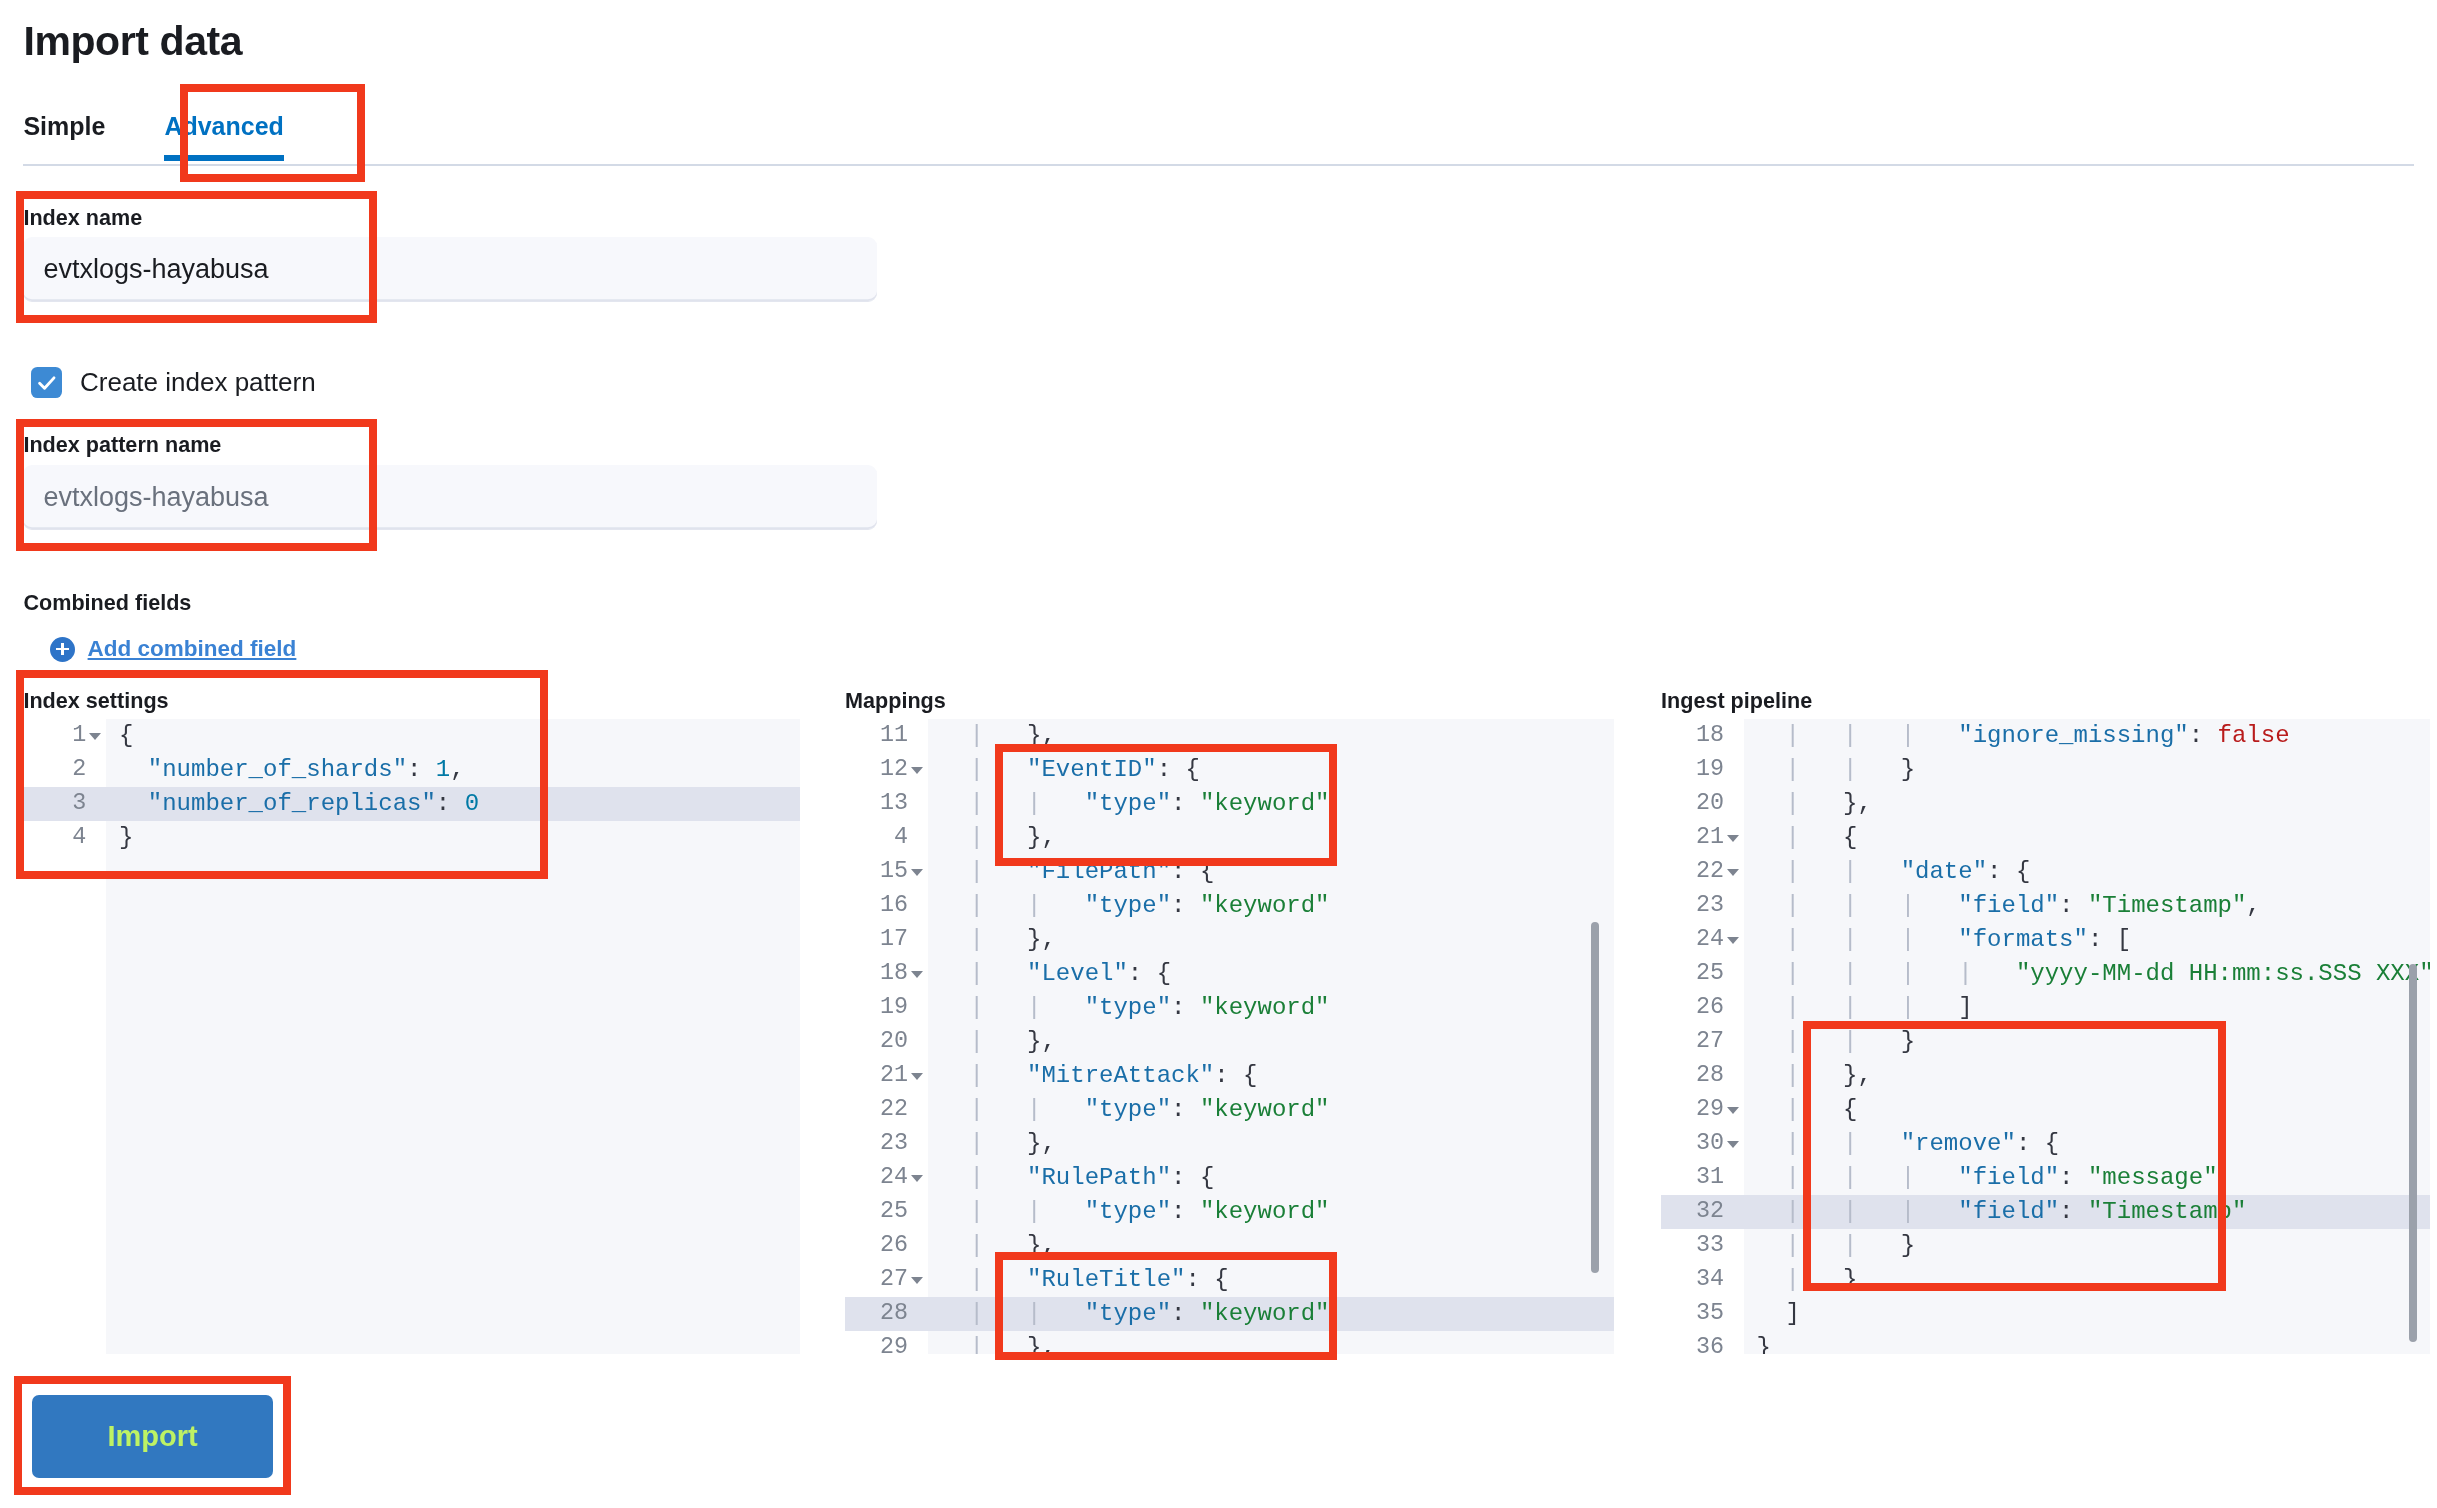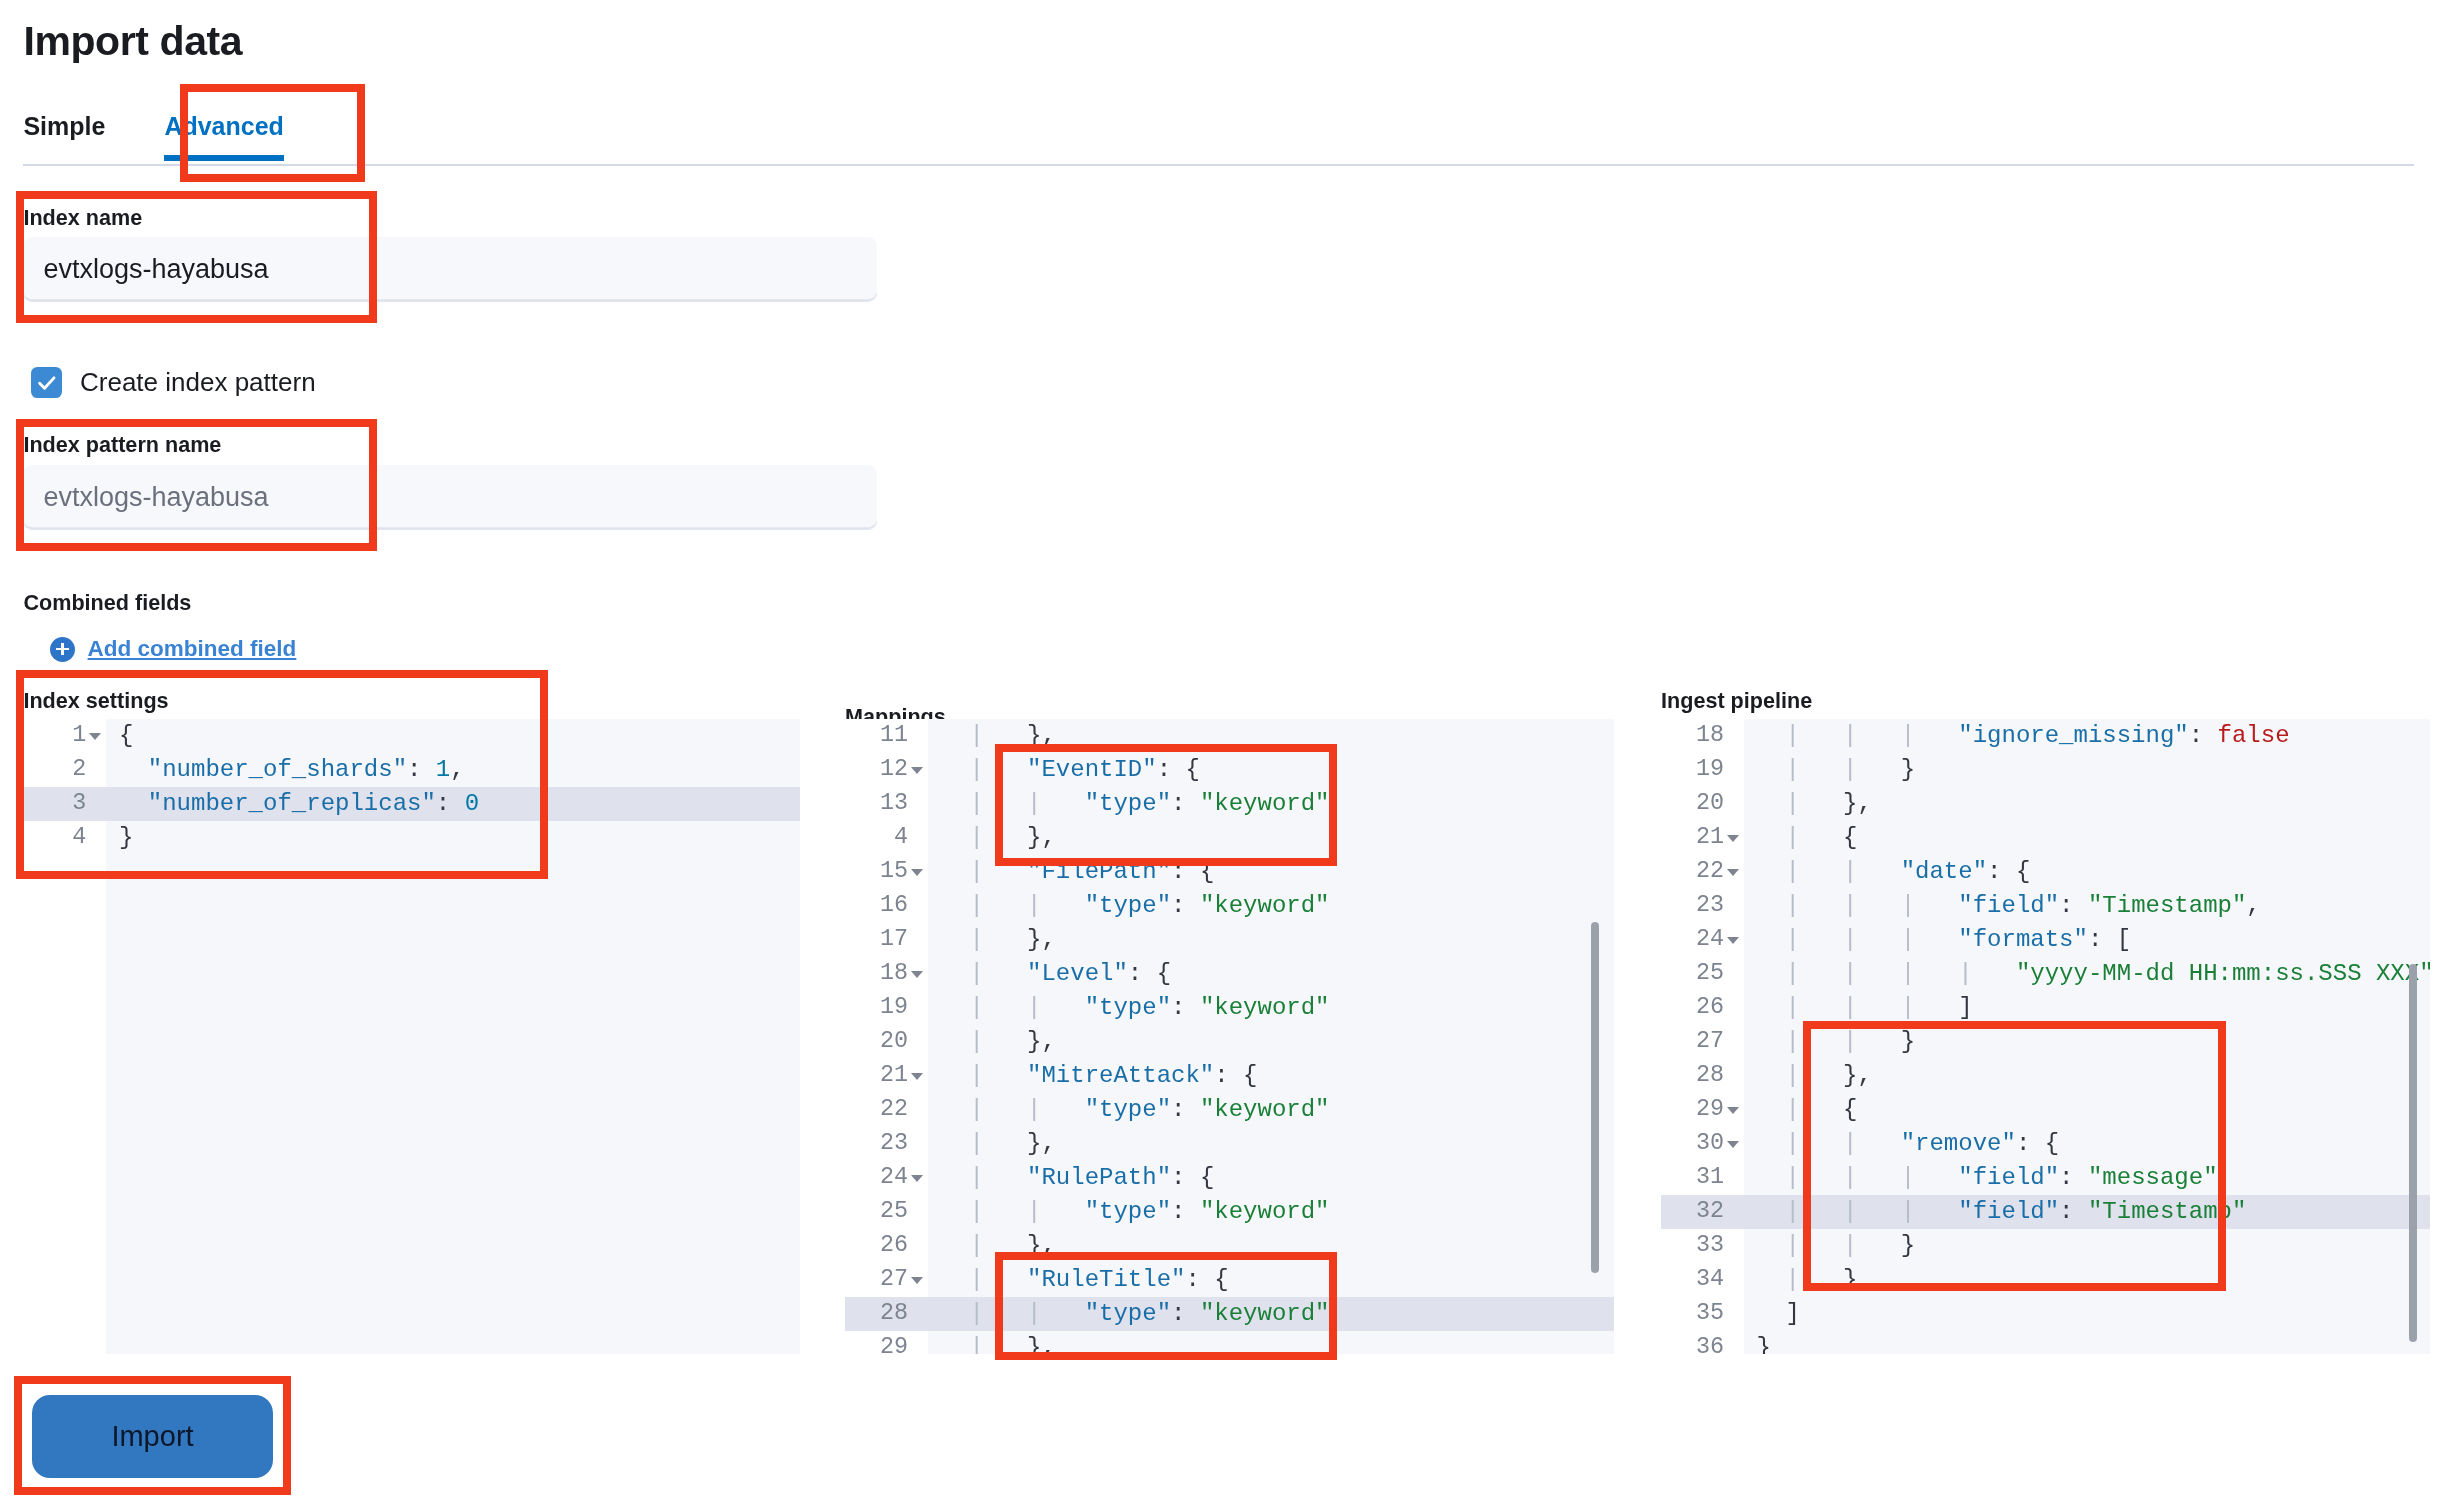--- a/index.html
+++ b/index.html
@@ -202,26 +202,26 @@
     position: absolute;
     width: 8px;
     border-radius: 4.5px;
     background: #9ba1ab;
   }
 
   
   .import-btn {
     position: absolute;
     background: #3178c0;
-    color: #0f172a;
+    color: #bef264;
     border: none;
-    border-radius: 18px;
+    border-radius: 7px;
     font-family: "Liberation Sans", sans-serif;
     font-size: 29px;
-    font-weight: 400;
+    font-weight: 700;
     cursor: pointer;
   }
 
   
   .anno {
     position: absolute;
     border: 8px solid #f1391c;
     pointer-events: none;
     z-index: 40;
   }
@@ -264,21 +264,21 @@
   <div class="editor" id="ed-index-settings" style="left:23.4px; top:719px; width:777px; height:635px;">
     <div class="gutter-bg"></div>
     <div class="lines">
         <div class="code-line"><span class="ln">1</span><span class="fold has"></span><span class="code-txt"><span class="tok-punc">{</span></span></div>
         <div class="code-line"><span class="ln">2</span><span class="fold"></span><span class="code-txt"><span class="tok-punc"> </span><span class="tok-punc"> </span><span class="tok-key">"number_of_shards"</span><span class="tok-punc">:</span><span class="tok-punc"> </span><span class="tok-num">1</span><span class="tok-punc">,</span></span></div>
         <div class="code-line hl"><span class="ln">3</span><span class="fold"></span><span class="code-txt"><span class="tok-punc"> </span><span class="tok-punc"> </span><span class="tok-key">"number_of_replicas"</span><span class="tok-punc">:</span><span class="tok-punc"> </span><span class="tok-num">0</span></span></div>
         <div class="code-line"><span class="ln">4</span><span class="fold"></span><span class="code-txt"><span class="tok-punc">}</span></span></div>
       </div>
   </div>
 
-  <div class="editor-title" style="left:845px; top:704px;">Mappings</div>
+  <div class="editor-title" style="left:845px; top:688px;">Mappings</div>
   <div class="editor" id="ed-mappings" style="left:845px; top:719px; width:769px; height:635px;">
     <div class="gutter-bg"></div>
     <div class="lines">
         <div class="code-line"><span class="ln">11</span><span class="fold"></span><span class="code-txt"><span class="tok-punc"> </span><span class="tok-punc"> </span><span class="tok-guide">|</span><span class="tok-punc"> </span><span class="tok-punc"> </span><span class="tok-punc"> </span><span class="tok-punc">}</span><span class="tok-punc">,</span></span></div>
         <div class="code-line"><span class="ln">12</span><span class="fold has"></span><span class="code-txt"><span class="tok-punc"> </span><span class="tok-punc"> </span><span class="tok-guide">|</span><span class="tok-punc"> </span><span class="tok-punc"> </span><span class="tok-punc"> </span><span class="tok-key">"EventID"</span><span class="tok-punc">:</span><span class="tok-punc"> </span><span class="tok-punc">{</span></span></div>
         <div class="code-line"><span class="ln">13</span><span class="fold"></span><span class="code-txt"><span class="tok-punc"> </span><span class="tok-punc"> </span><span class="tok-guide">|</span><span class="tok-punc"> </span><span class="tok-punc"> </span><span class="tok-punc"> </span><span class="tok-guide">|</span><span class="tok-punc"> </span><span class="tok-punc"> </span><span class="tok-punc"> </span><span class="tok-key">"type"</span><span class="tok-punc">:</span><span class="tok-punc"> </span><span class="tok-str">"keyword"</span></span></div>
         <div class="code-line"><span class="ln">4</span><span class="fold"></span><span class="code-txt"><span class="tok-punc"> </span><span class="tok-punc"> </span><span class="tok-guide">|</span><span class="tok-punc"> </span><span class="tok-punc"> </span><span class="tok-punc"> </span><span class="tok-punc">}</span><span class="tok-punc">,</span></span></div>
         <div class="code-line"><span class="ln">15</span><span class="fold has"></span><span class="code-txt"><span class="tok-punc"> </span><span class="tok-punc"> </span><span class="tok-guide">|</span><span class="tok-punc"> </span><span class="tok-punc"> </span><span class="tok-punc"> </span><span class="tok-key">"FilePath"</span><span class="tok-punc">:</span><span class="tok-punc"> </span><span class="tok-punc">{</span></span></div>
         <div class="code-line"><span class="ln">16</span><span class="fold"></span><span class="code-txt"><span class="tok-punc"> </span><span class="tok-punc"> </span><span class="tok-guide">|</span><span class="tok-punc"> </span><span class="tok-punc"> </span><span class="tok-punc"> </span><span class="tok-guide">|</span><span class="tok-punc"> </span><span class="tok-punc"> </span><span class="tok-punc"> </span><span class="tok-key">"type"</span><span class="tok-punc">:</span><span class="tok-punc"> </span><span class="tok-str">"keyword"</span></span></div>
         <div class="code-line"><span class="ln">17</span><span class="fold"></span><span class="code-txt"><span class="tok-punc"> </span><span class="tok-punc"> </span><span class="tok-guide">|</span><span class="tok-punc"> </span><span class="tok-punc"> </span><span class="tok-punc"> </span><span class="tok-punc">}</span><span class="tok-punc">,</span></span></div>

